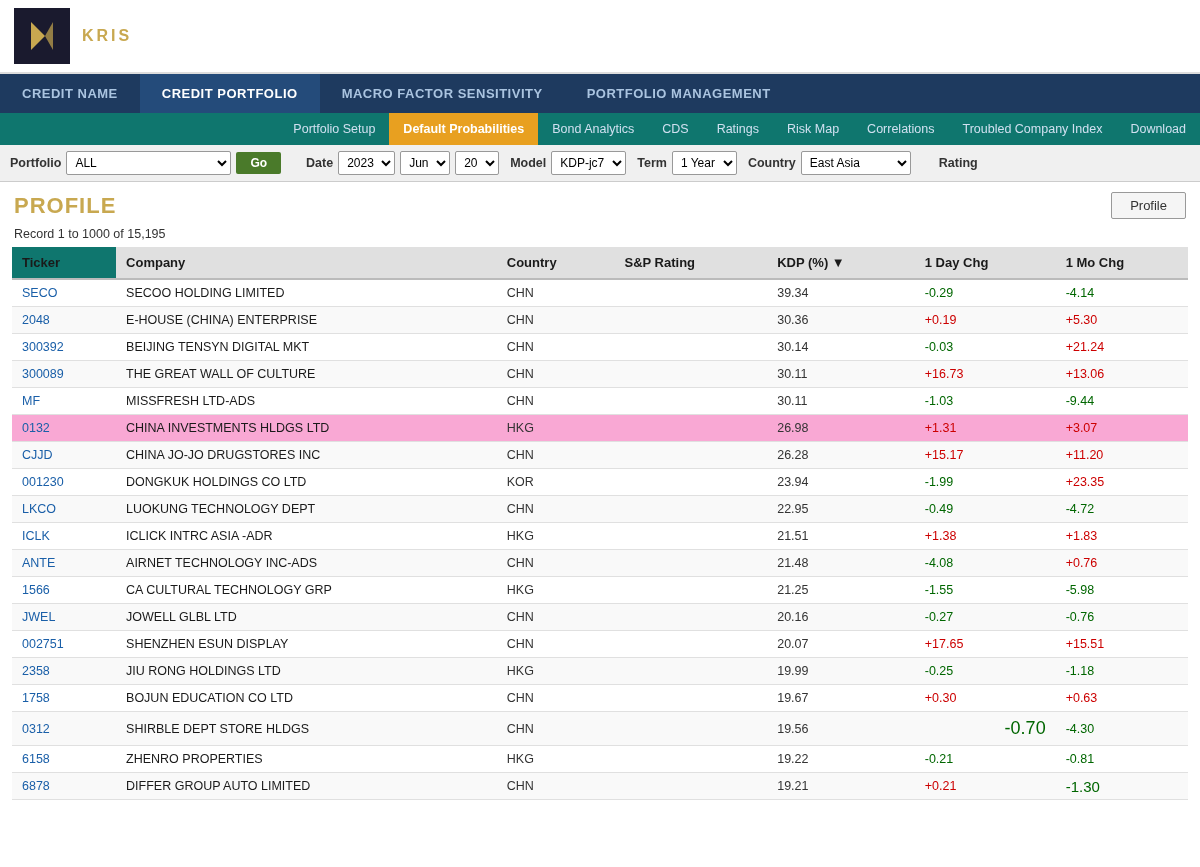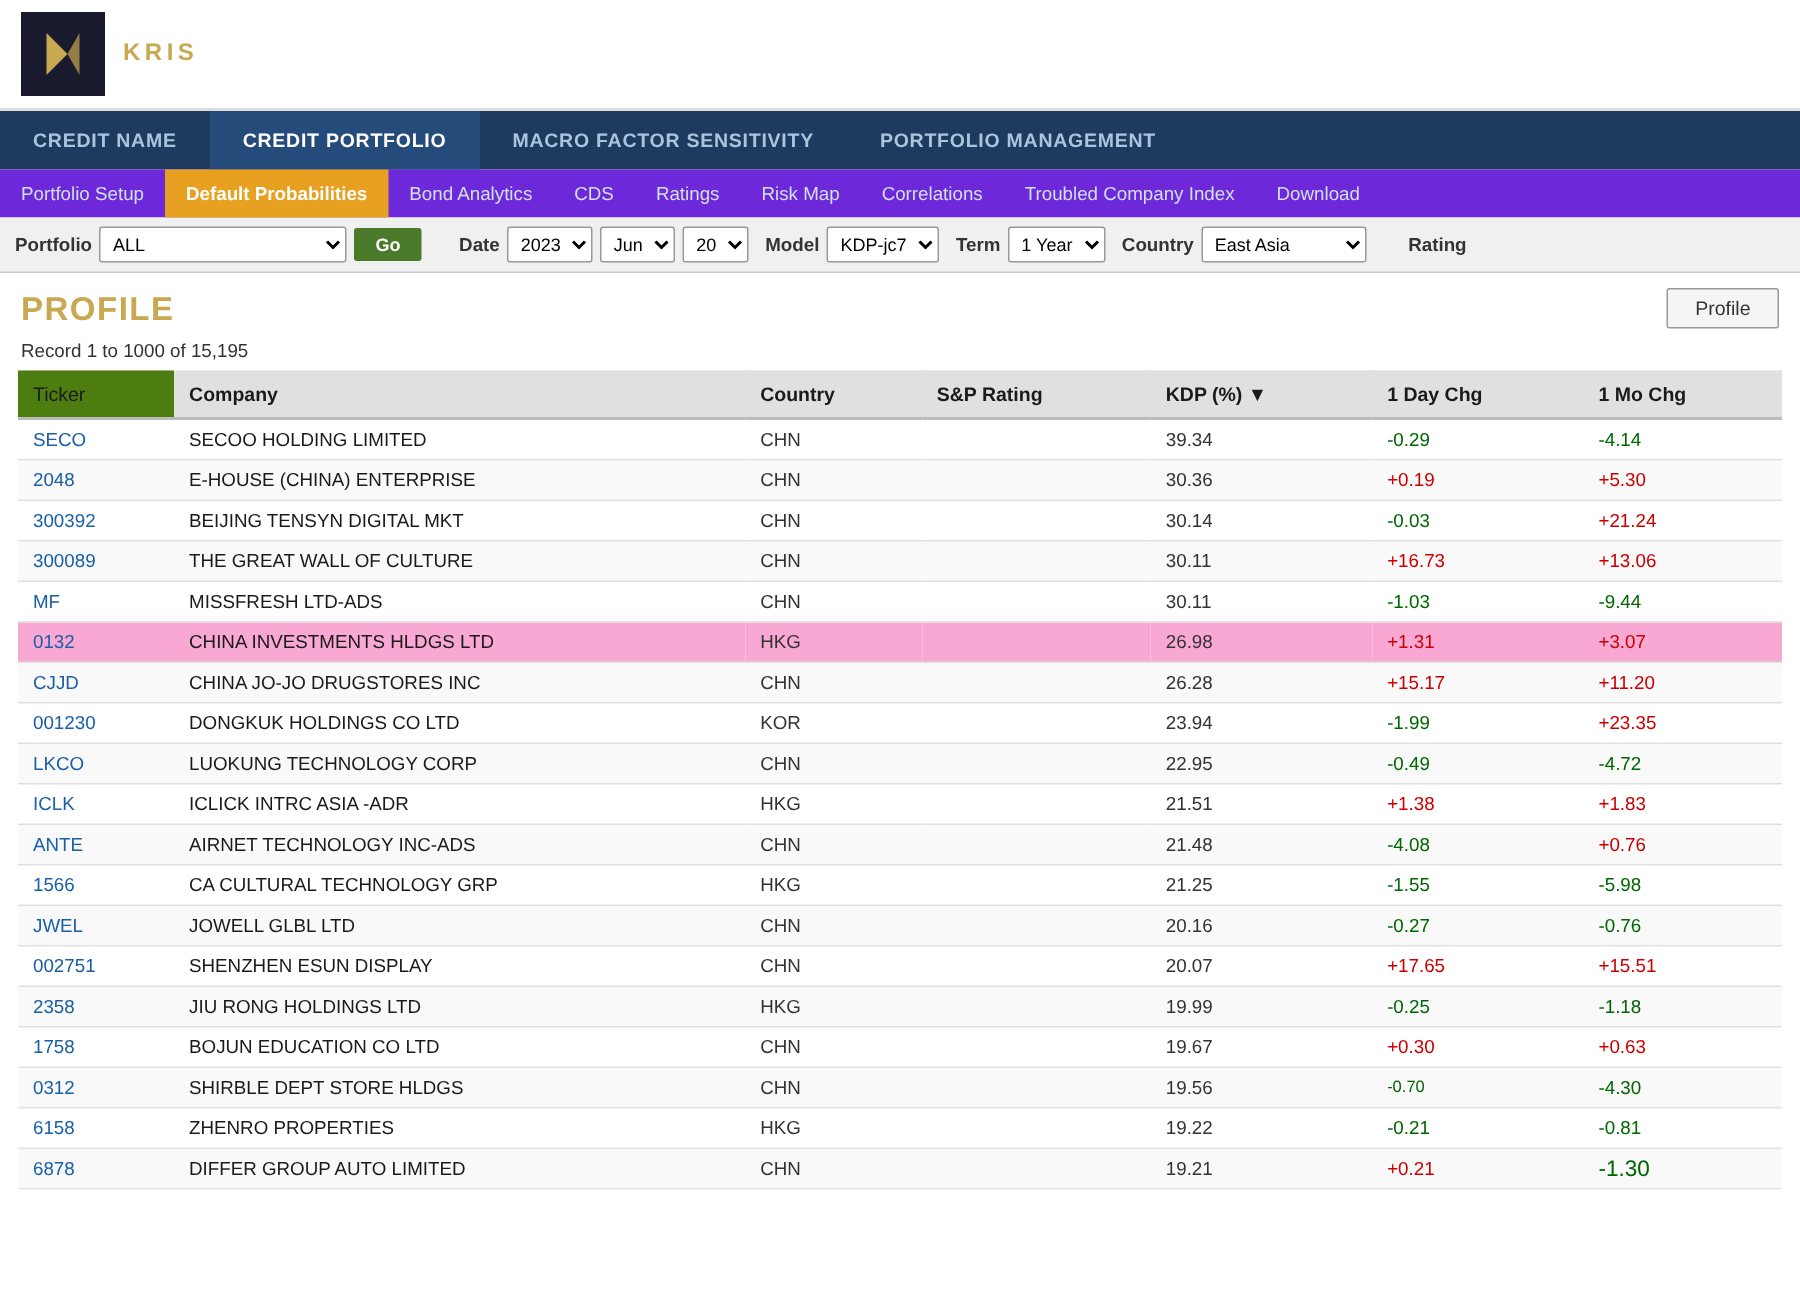--- a/index.html
+++ b/index.html
@@ -28,21 +28,21 @@
   </div>
 </div>
 
 <div style="background:#1e3a5f;display:flex;align-items:center;">
   <div style="color:#aac4e0;padding:12px 22px;font-size:13px;font-weight:bold;cursor:pointer;letter-spacing:0.5px;">CREDIT NAME</div>
   <div style="color:#ffffff;padding:12px 22px;font-size:13px;font-weight:bold;cursor:pointer;letter-spacing:0.5px;background:#244b7a;">CREDIT PORTFOLIO</div>
   <div style="color:#aac4e0;padding:12px 22px;font-size:13px;font-weight:bold;cursor:pointer;letter-spacing:0.5px;">MACRO FACTOR SENSITIVITY</div>
   <div style="color:#aac4e0;padding:12px 22px;font-size:13px;font-weight:bold;cursor:pointer;letter-spacing:0.5px;">PORTFOLIO MANAGEMENT</div>
 </div>
 
-<div style="background:#6d28d9;display:flex;align-items:center;">
+<div style="background:#0f766e;display:flex;align-items:center;justify-content:flex-end;">
   <div style="color:#d0e0f0;padding:9px 14px;font-size:12.5px;cursor:pointer;white-space:nowrap;">Portfolio Setup</div>
   <div style="color:#fff;padding:9px 14px;font-size:12.5px;cursor:pointer;white-space:nowrap;background:#e8a020;font-weight:bold;">Default Probabilities</div>
   <div style="color:#d0e0f0;padding:9px 14px;font-size:12.5px;cursor:pointer;white-space:nowrap;">Bond Analytics</div>
   <div style="color:#d0e0f0;padding:9px 14px;font-size:12.5px;cursor:pointer;white-space:nowrap;">CDS</div>
   <div style="color:#d0e0f0;padding:9px 14px;font-size:12.5px;cursor:pointer;white-space:nowrap;">Ratings</div>
   <div style="color:#d0e0f0;padding:9px 14px;font-size:12.5px;cursor:pointer;white-space:nowrap;">Risk Map</div>
   <div style="color:#d0e0f0;padding:9px 14px;font-size:12.5px;cursor:pointer;white-space:nowrap;">Correlations</div>
   <div style="color:#d0e0f0;padding:9px 14px;font-size:12.5px;cursor:pointer;white-space:nowrap;">Troubled Company Index</div>
   <div style="color:#d0e0f0;padding:9px 14px;font-size:12.5px;cursor:pointer;white-space:nowrap;">Download</div>
 </div>
@@ -84,21 +84,21 @@
 </div>
 
 <div style="padding:4px 14px 6px 14px;font-size:12.5px;color:#333;">
   <span>Record 1 to 1000 of 15,195</span>
 </div>
 
 <div style="padding:0 12px;">
   <table>
     <thead>
       <tr>
-        <th style="padding:8px 10px;text-align:left;font-size:13px;font-weight:normal;color:#1a1a1a;border-bottom:2px solid #bbb;background:#4d7c0f;cursor:pointer;">Ticker</th>
+        <th style="padding:8px 10px;text-align:left;font-size:13px;font-weight:bold;color:#1a1a1a;border-bottom:2px solid #bbb;background:#0f766e;cursor:pointer;">Ticker</th>
         <th style="padding:8px 10px;text-align:left;font-size:13px;font-weight:bold;color:#1a1a1a;border-bottom:2px solid #bbb;background:#e0e0e0;cursor:pointer;">Company</th>
         <th style="padding:8px 10px;text-align:left;font-size:13px;font-weight:bold;color:#1a1a1a;border-bottom:2px solid #bbb;background:#e0e0e0;cursor:pointer;">Country</th>
         <th style="padding:8px 10px;text-align:left;font-size:13px;font-weight:bold;color:#1a1a1a;border-bottom:2px solid #bbb;background:#e0e0e0;cursor:pointer;">S&amp;P Rating</th>
         <th style="padding:8px 10px;text-align:left;font-size:13px;font-weight:bold;color:#1a1a1a;border-bottom:2px solid #bbb;background:#e0e0e0;cursor:pointer;">KDP (%) ▼</th>
         <th style="padding:8px 10px;text-align:left;font-size:13px;font-weight:bold;color:#1a1a1a;border-bottom:2px solid #bbb;background:#e0e0e0;cursor:pointer;">1 Day Chg</th>
         <th style="padding:8px 10px;text-align:left;font-size:13px;font-weight:bold;color:#1a1a1a;border-bottom:2px solid #bbb;background:#e0e0e0;cursor:pointer;">1 Mo Chg</th>
       </tr>
     </thead>
     <tbody id="table-body">
     <tr style="border-bottom: 1px solid rgb(224, 224, 224); background: rgb(255, 255, 255);">
@@ -168,21 +168,21 @@
     <td style="padding:6px 10px;font-size:12.5px;color:#1a5fa8;cursor:pointer;">001230</td>
     <td style="padding:6px 10px;font-size:12.5px;color:#1a1a1a;">DONGKUK HOLDINGS CO LTD</td>
     <td style="padding:6px 10px;font-size:12.5px;color:#333;">KOR</td>
     <td style="padding:6px 10px;font-size:12.5px;color:#333;"></td>
     <td style="padding:6px 10px;font-size:12.5px;color:#333;">23.94</td>
     <td style="padding: 6px 10px; font-size: 12.5px; color: rgb(0, 102, 0);">-1.99</td>
     <td style="padding: 6px 10px; font-size: 12.5px; color: rgb(204, 0, 0);">+23.35</td>
   </tr>
         <tr style="border-bottom: 1px solid rgb(224, 224, 224); background: rgb(249, 249, 249);">
     <td style="padding:6px 10px;font-size:12.5px;color:#1a5fa8;cursor:pointer;">LKCO</td>
-    <td style="padding:6px 10px;font-size:12.5px;color:#1a1a1a;">LUOKUNG TECHNOLOGY CORP</td>
+    <td style="padding:6px 10px;font-size:12.5px;color:#1a1a1a;">LUOKUNG TECHNOLOGY DEPT</td>
     <td style="padding:6px 10px;font-size:12.5px;color:#333;">CHN</td>
     <td style="padding:6px 10px;font-size:12.5px;color:#333;"></td>
     <td style="padding:6px 10px;font-size:12.5px;color:#333;">22.95</td>
     <td style="padding: 6px 10px; font-size: 12.5px; color: rgb(0, 102, 0);">-0.49</td>
     <td style="padding: 6px 10px; font-size: 12.5px; color: rgb(0, 102, 0);">-4.72</td>
   </tr>
         <tr style="border-bottom: 1px solid rgb(224, 224, 224); background: rgb(255, 255, 255);">
     <td style="padding:6px 10px;font-size:12.5px;color:#1a5fa8;cursor:pointer;">ICLK</td>
     <td style="padding:6px 10px;font-size:12.5px;color:#1a1a1a;">ICLICK INTRC ASIA -ADR</td>
     <td style="padding:6px 10px;font-size:12.5px;color:#333;">HKG</td>
@@ -244,21 +244,21 @@
     <td style="padding:6px 10px;font-size:12.5px;color:#333;">19.67</td>
     <td style="padding:6px 10px;font-size:12.5px;color:#cc0000;">+0.30</td>
     <td style="padding: 6px 10px; font-size: 12.5px; color: rgb(204, 0, 0);">+0.63</td>
   </tr>
         <tr style="border-bottom: 1px solid rgb(224, 224, 224); background: rgb(249, 249, 249);">
     <td style="padding:6px 10px;font-size:12.5px;color:#1a5fa8;cursor:pointer;">0312</td>
     <td style="padding:6px 10px;font-size:12.5px;color:#1a1a1a;">SHIRBLE DEPT STORE HLDGS</td>
     <td style="padding:6px 10px;font-size:12.5px;color:#333;">CHN</td>
     <td style="padding:6px 10px;font-size:12.5px;color:#333;"></td>
     <td style="padding:6px 10px;font-size:12.5px;color:#333;">19.56</td>
-    <td style="padding: 6px 10px; font-size: 11px; color: rgb(0, 102, 0);">-0.70</td>
+    <td style="padding: 6px 10px; font-size: 18px; color: rgb(0, 102, 0); text-align: right;">-0.70</td>
     <td style="padding: 6px 10px; font-size: 12.5px; color: rgb(0, 102, 0);">-4.30</td>
   </tr>
         <tr style="border-bottom: 1px solid rgb(224, 224, 224); background: rgb(255, 255, 255);">
     <td style="padding:6px 10px;font-size:12.5px;color:#1a5fa8;cursor:pointer;">6158</td>
     <td style="padding:6px 10px;font-size:12.5px;color:#1a1a1a;">ZHENRO PROPERTIES</td>
     <td style="padding:6px 10px;font-size:12.5px;color:#333;">HKG</td>
     <td style="padding:6px 10px;font-size:12.5px;color:#333;"></td>
     <td style="padding:6px 10px;font-size:12.5px;color:#333;">19.22</td>
     <td style="padding: 6px 10px; font-size: 12.5px; color: rgb(0, 102, 0);">-0.21</td>
     <td style="padding: 6px 10px; font-size: 12.5px; color: rgb(0, 102, 0);">-0.81</td>

